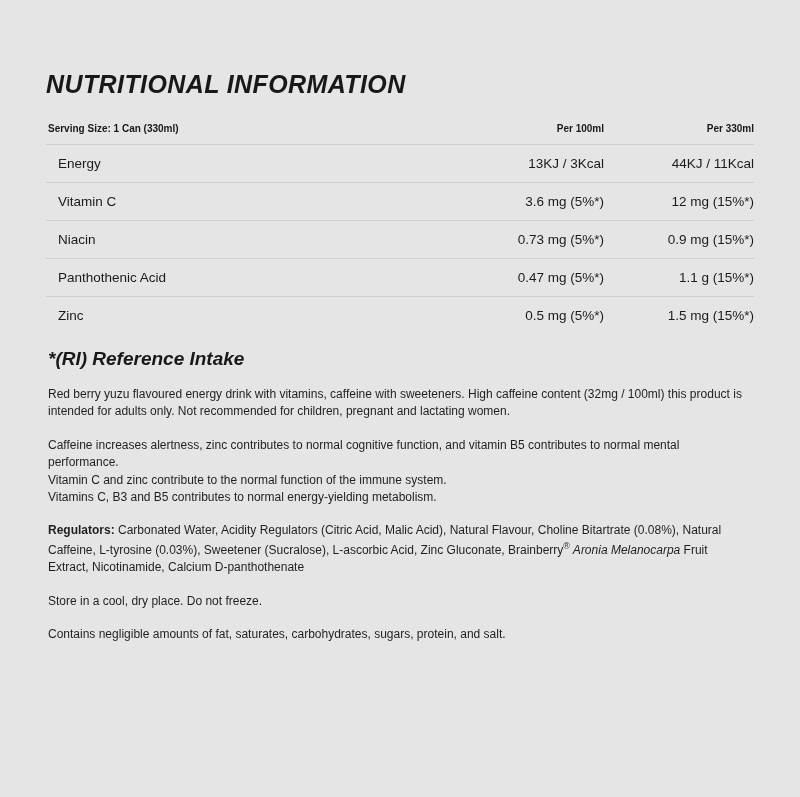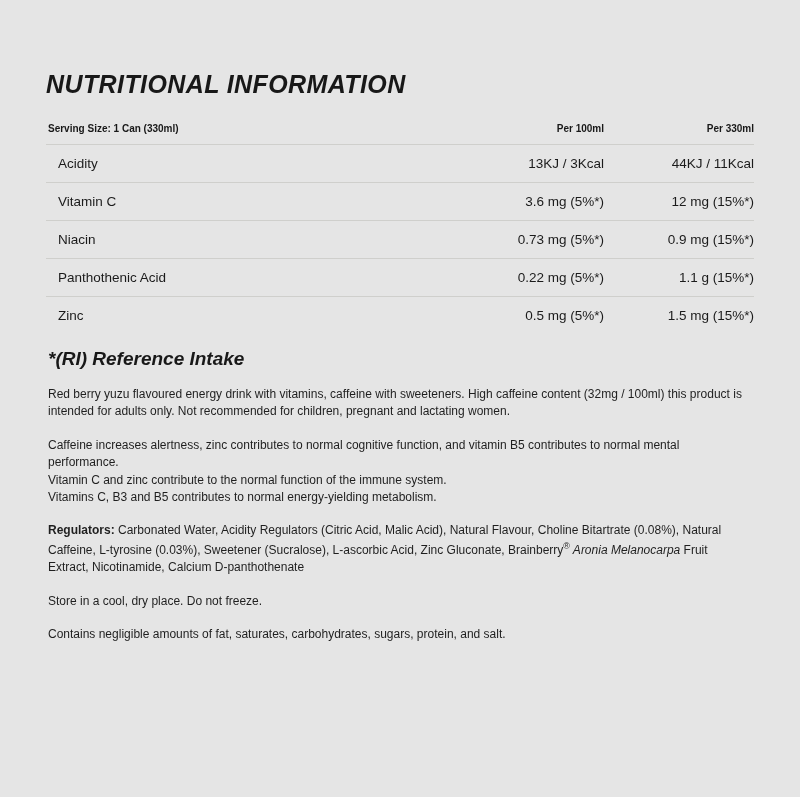--- a/index.html
+++ b/index.html
@@ -100,37 +100,37 @@
     <table class="nutri">
       <thead>
         <tr>
           <th class="first">Serving Size: 1 Can (330ml)</th>
           <th class="col-100">Per 100ml</th>
           <th class="col-330">Per 330ml</th>
         </tr>
       </thead>
       <tbody>
         <tr>
-          <td class="label">Acidity</td>
+          <td class="label">Energy</td>
           <td>13KJ / 3Kcal</td>
           <td>44KJ / 11Kcal</td>
         </tr>
         <tr>
           <td class="label">Vitamin C</td>
           <td>3.6 mg (5%*)</td>
           <td>12 mg (15%*)</td>
         </tr>
         <tr>
           <td class="label">Niacin</td>
           <td>0.73 mg (5%*)</td>
           <td>0.9 mg (15%*)</td>
         </tr>
         <tr>
           <td class="label">Panthothenic Acid</td>
-          <td>0.22 mg (5%*)</td>
+          <td>0.47 mg (5%*)</td>
           <td>1.1 g (15%*)</td>
         </tr>
         <tr>
           <td class="label">Zinc</td>
           <td>0.5 mg (5%*)</td>
           <td>1.5 mg (15%*)</td>
         </tr>
       </tbody>
     </table>
 

